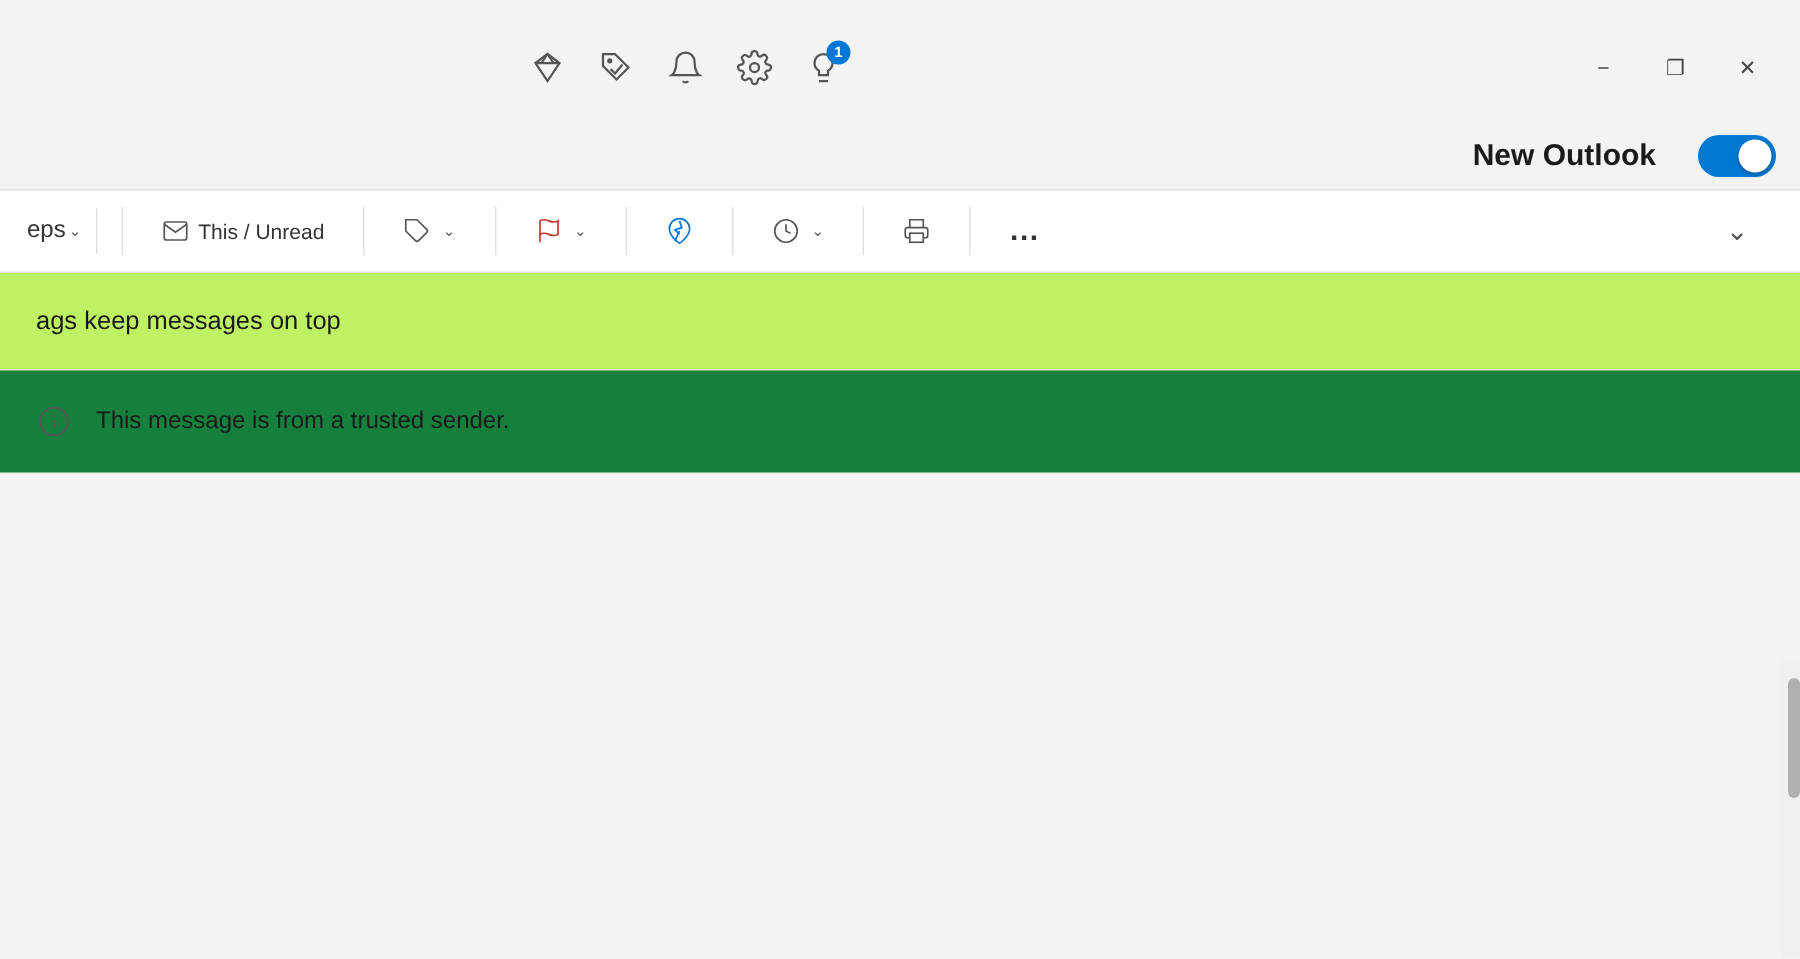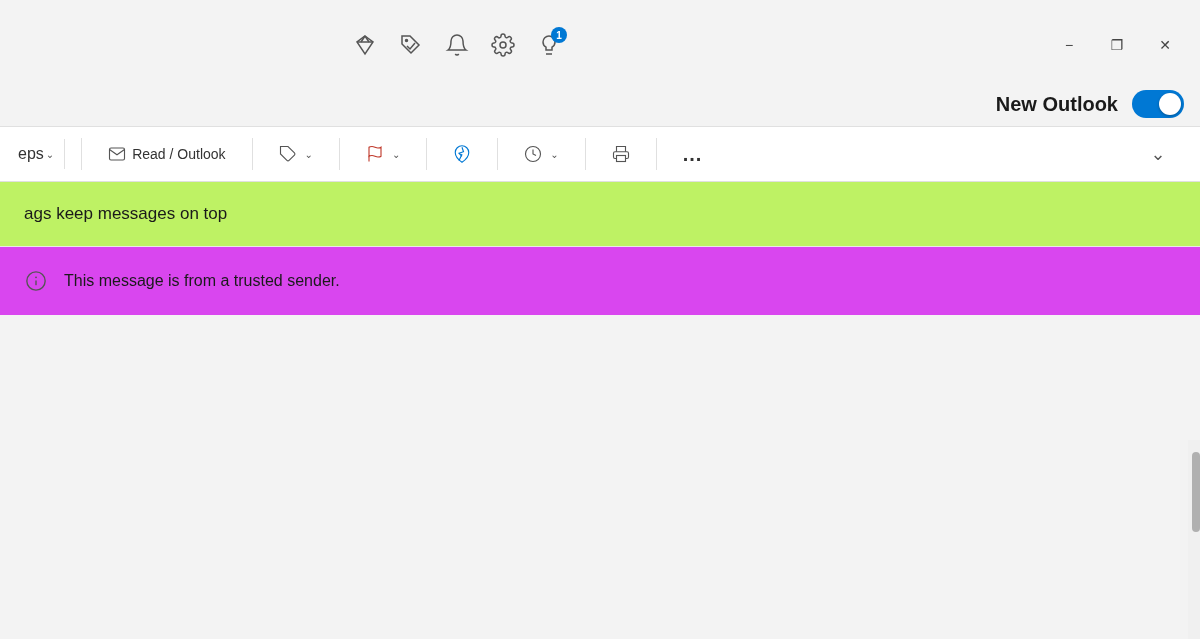--- a/index.html
+++ b/index.html
@@ -87,21 +87,21 @@
       font-size: 14px;
       color: #444;
     }
 
     
     .new-outlook-row {
       display: flex;
       align-items: center;
       justify-content: flex-end;
       padding: 0 16px 8px 0;
-      gap: 14px;
+      gap: 28px;
       background: #f3f3f3;
     }
 
     .new-outlook-label {
       font-size: 20px;
       font-weight: 600;
       color: #1a1a1a;
     }
 
     .toggle-switch {
@@ -202,21 +202,21 @@
       background: #bef264;
       padding: 22px 24px;
       border-bottom: 1px solid #e8e8e8;
       font-size: 17px;
       color: #1a1a1a;
       font-weight: 400;
     }
 
     
     .info-section {
-      background: #d946ef;
+      background: #15803d;
       padding: 8px 0;
     }
 
     .info-item {
       display: flex;
       align-items: center;
       gap: 16px;
       padding: 14px 24px;
       font-size: 16px;
       color: #1a1a1a;
@@ -351,21 +351,21 @@
     <span class="chevron-down">⌄</span>
   </div>
 
   <div class="toolbar-separator"></div>
 
   <div class="toolbar-item">
     <svg viewBox="0 0 24 24">
       <path d="M4 4h16c1.1 0 2 .9 2 2v12c0 1.1-.9 2-2 2H4c-1.1 0-2-.9-2-2V6c0-1.1.9-2 2-2z"></path>
       <polyline points="22,6 12,13 2,6"></polyline>
     </svg>
-    <span>Read / Outlook</span>
+    <span>This / Unread</span>
   </div>
 
   <div class="toolbar-separator"></div>
 
   <div class="toolbar-item">
     <svg viewBox="0 0 24 24">
       <path d="M20.59 13.41l-7.17 7.17a2 2 0 0 1-2.83 0L2 12V2h10l8.59 8.59a2 2 0 0 1 0 2.82z"></path>
       <line x1="7" y1="7" x2="7.01" y2="7"></line>
     </svg>
     <span class="chevron-down">⌄</span>

